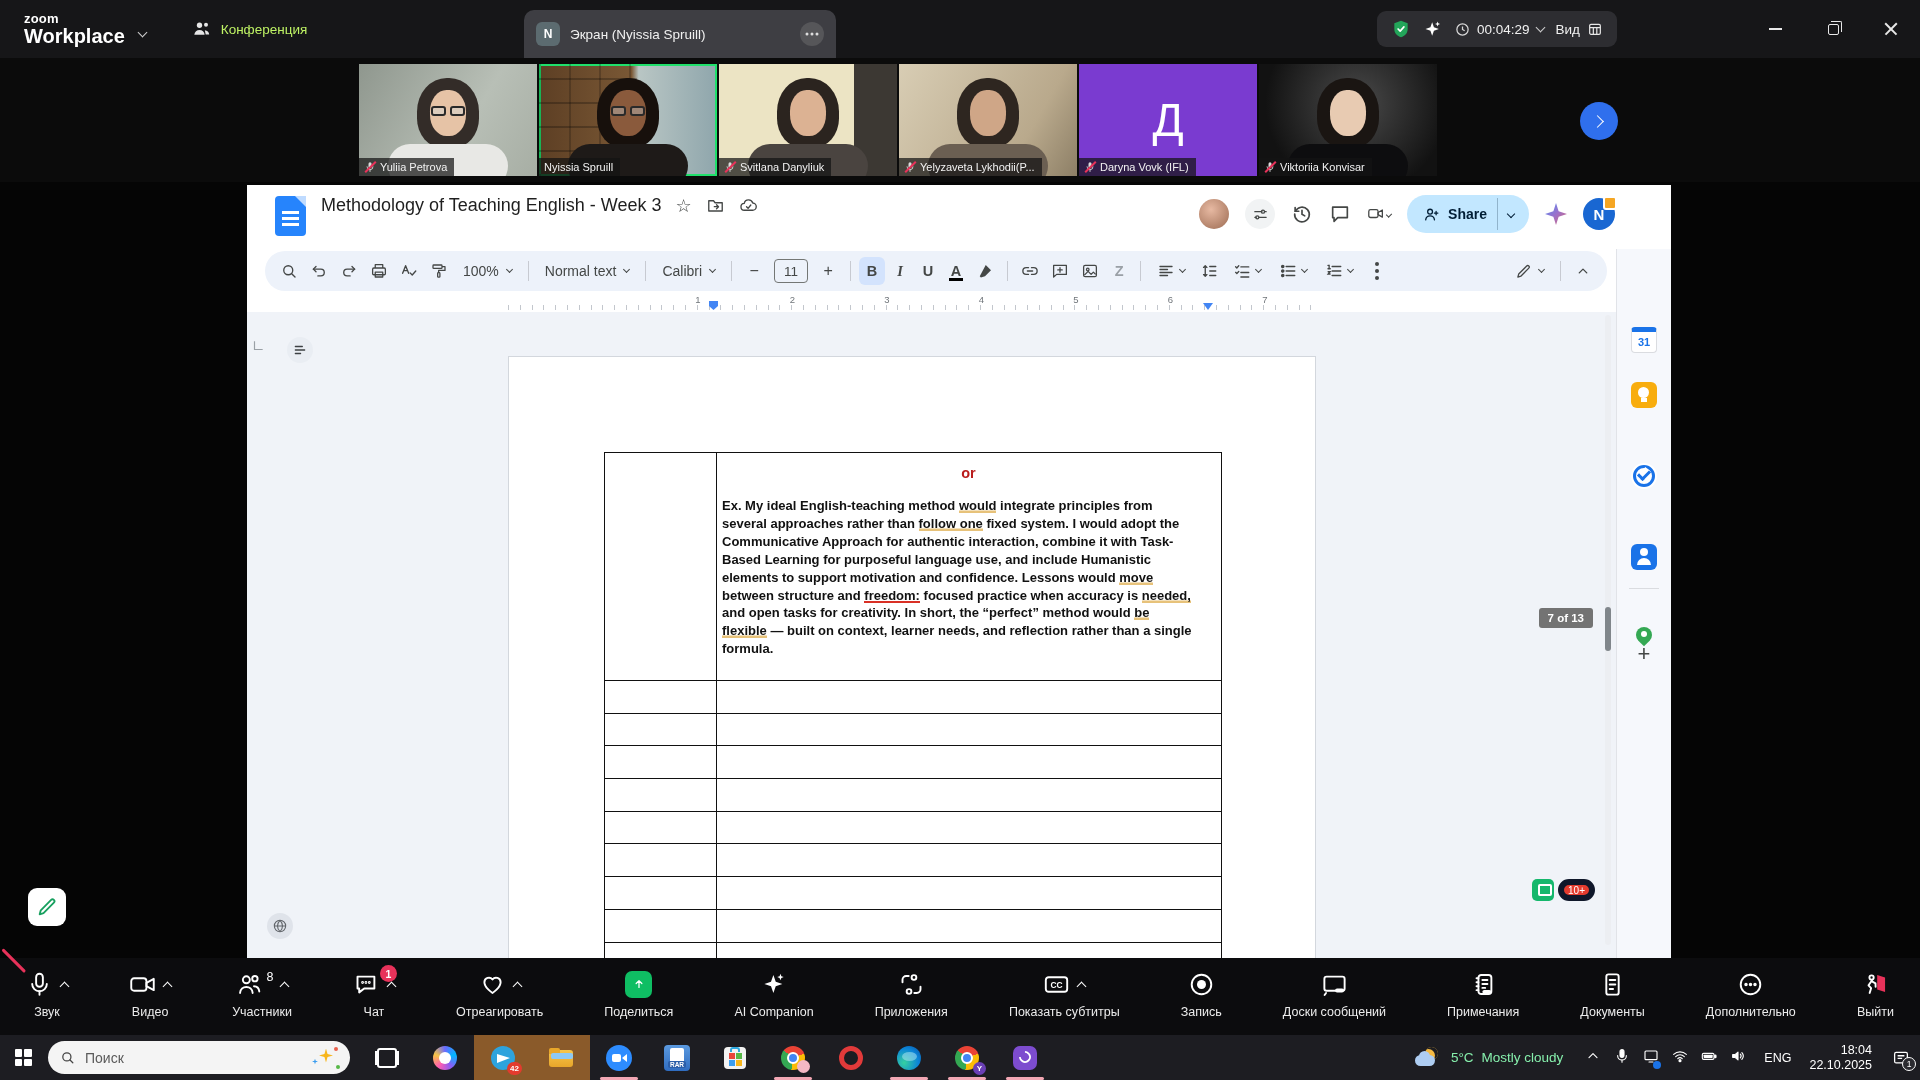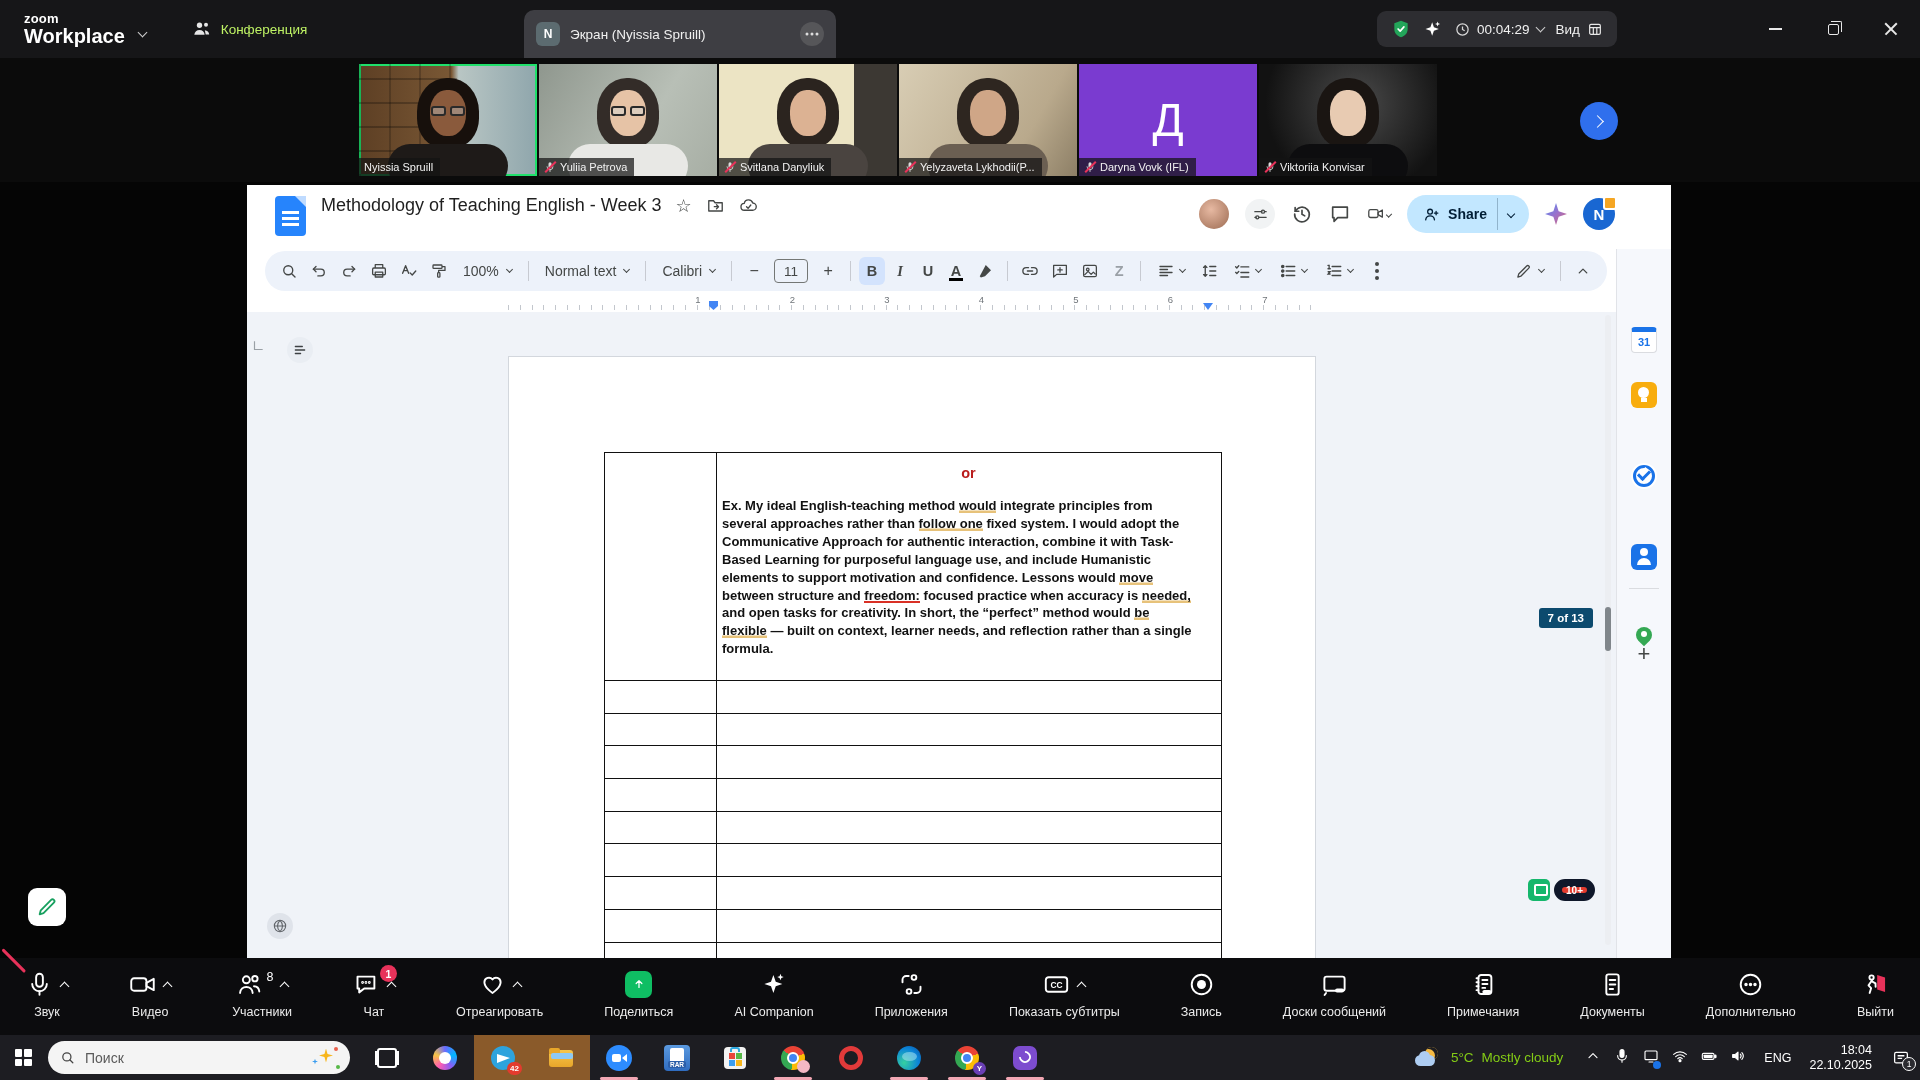--- a/index.html
+++ b/index.html
@@ -137,25 +137,25 @@
   .ri-contacts::before{content:"";width:8px;height:8px;border-radius:50%;background:#fff;position:absolute;left:9px;top:4px}
   .ri-contacts::after{content:"";width:14px;height:7px;border-radius:7px 7px 0 0;background:#fff;position:absolute;left:6px;top:14px}
   .ri-maps{position:relative}
   .ri-maps::before{content:"";width:16px;height:16px;background:#34a853;position:absolute;left:5px;top:2px;border-radius:50% 50% 50% 0;transform:rotate(-45deg)}
   .ri-maps::after{content:"";width:6px;height:6px;border-radius:50%;background:#fff;position:absolute;left:10px;top:6px}
   .rail-divider{position:absolute;left:12px;right:12px;top:339px;height:1px;background:#dadce0}
   .ri-plus{color:#444746;font-size:22px;font-weight:400}
 
   .vscroll{position:absolute;right:60px;top:130px;width:6px;height:630px;background:#eceef2;border-radius:3px}
   .vscroll .handle{position:absolute;left:0;width:6px;height:44px;top:292px;background:#80868b;border-radius:3px}
-  .pg-tooltip{position:absolute;right:78px;top:423px;background:#0c4a6e;color:#fff;font-size:11.5px;font-weight:600;padding:4px 9px;border-radius:3px}
+  .pg-tooltip{position:absolute;right:78px;top:423px;background:#737373;color:#fff;font-size:11.5px;font-weight:600;padding:4px 9px;border-radius:3px}
   .float-badges{position:absolute;right:76px;top:694px;display:flex;align-items:center;gap:4px}
   .fb-green{width:22px;height:22px;border-radius:5px;background:#15b76c;position:relative}
   .fb-green::before{content:"";position:absolute;left:6px;top:5px;width:10px;height:8px;border:2px solid #fff;border-radius:2px}
-  .fb-red{min-width:22px;height:22px;border-radius:11px;background:#e33b2e;color:#fff;font-size:10px;font-weight:700;display:flex;align-items:center;justify-content:center;padding:0 4px;border:8px solid #0f172a}
+  .fb-red{min-width:22px;height:22px;border-radius:11px;background:#e33b2e;color:#fff;font-size:10px;font-weight:400;display:flex;align-items:center;justify-content:center;padding:0 4px;border:6px solid #0f172a}
 
   
   .zoom-toolbar{position:absolute;left:0;top:958px;width:1920px;height:77px;background:#0c0c0e;display:flex;justify-content:space-between;align-items:stretch;padding:0 26px}
   .zt-item{display:flex;flex-direction:column;align-items:center;justify-content:flex-start;padding-top:11px;gap:6px;position:relative;cursor:pointer}
   .zt-iconrow{position:relative;height:30px;display:flex;align-items:center;gap:8px}
   .zt-iconrow svg{width:27px;height:27px;color:#fff}
   .zt-label{color:#ececec;font-size:12.5px;white-space:nowrap}
   .zt-caret{width:7px;height:7px;border-right:1.7px solid #fff;border-bottom:1.7px solid #fff;transform:rotate(-135deg);margin-top:4px}
   .zt-count{color:#fff;font-size:12.5px;position:relative;top:-7px;margin-left:-4px}
   .zt-badge{position:absolute;top:-4px;right:-2px;min-width:17px;height:17px;border-radius:9px;background:#e8325a;color:#fff;font-size:10.5px;font-weight:700;display:flex;align-items:center;justify-content:center;padding:0 4px}
@@ -175,21 +175,21 @@
   .spark-main{position:absolute;left:7px;top:2px;width:14px;height:14px;background:#f7b61c;clip-path:polygon(50% 0,61% 39%,100% 50%,61% 61%,50% 100%,39% 61%,0 50%,39% 39%)}
   .spark-dot{position:absolute;border-radius:50%}
   .apps{display:flex;align-items:center;height:45px;margin-left:8px}
   .app-btn{width:58px;height:45px;display:flex;align-items:center;justify-content:center;position:relative}
   .app-btn.hl-bg{background:#8a5a2a}
   .app-btn .runbar{position:absolute;left:10px;right:10px;bottom:0;height:3px;background:#f2a7b4;border-radius:2px}
   .app-ic{width:26px;height:26px;position:relative}
   .badge-sm{position:absolute;right:-6px;bottom:-4px;min-width:15px;height:13px;border-radius:7px;background:#e33b2e;color:#fff;font-size:8px;font-weight:700;display:flex;align-items:center;justify-content:center;padding:0 3px}
   .badge-circ{position:absolute;right:-6px;bottom:-4px;width:13px;height:13px;border-radius:50%;color:#fff;font-size:8px;font-weight:700;display:flex;align-items:center;justify-content:center}
   .tb-right{margin-left:auto;display:flex;align-items:center;gap:0;height:45px}
-  .weather{display:flex;align-items:center;gap:8px;padding:0 12px;color:#84cc16;font-size:13.5px}
+  .weather{display:flex;align-items:center;gap:8px;padding:0 12px;color:#86efac;font-size:13.5px}
   .wicon{position:relative;width:28px;height:22px}
   .wicon .moon{position:absolute;left:10px;top:0;width:13px;height:13px;border-radius:50%;background:#f4b942;box-shadow:-3px 2px 0 0 #1d1d22 inset}
   .wicon .cl1{position:absolute;left:0;top:8px;width:20px;height:11px;border-radius:7px;background:#aecdf2}
   .wicon .cl2{position:absolute;left:4px;top:4px;width:11px;height:11px;border-radius:50%;background:#aecdf2}
   .tray{display:flex;align-items:center;gap:13px;padding:0 10px;color:#fff}
   .tray svg{width:16px;height:16px;color:#fff}
   .tray .disp{position:relative}
   .tray .disp::after{content:"";position:absolute;right:-2px;bottom:-1px;width:8px;height:8px;border-radius:50%;background:#1a73e8}
   .lang{color:#fff;font-size:12.5px;padding:0 8px}
   .clock{color:#fff;font-size:12.5px;text-align:right;line-height:15px;padding:0 10px}
@@ -255,48 +255,48 @@
           <span class="glyph-restore"></span>
         </span>
       <span class="winbtn">
           <span class="glyph-x"></span>
         </span>
     </div>
   </header>
 
   <div class="video-strip">
     <div class="tiles" id="tiles">
-        <div class="tile active" style="background: linear-gradient(90deg, rgb(93, 63, 36) 0%, rgb(122, 88, 53) 52%, rgb(185, 198, 196) 56%, rgb(143, 166, 172) 100%);">
-          <div style="position: absolute; left: 0px; top: 0px; width: 55%; height: 100%; background: repeating-linear-gradient(0deg, rgba(0, 0, 0, 0.25) 0px, rgba(0, 0, 0, 0.25) 2px, transparent 2px, transparent 24px), repeating-linear-gradient(90deg, rgba(0, 0, 0, 0.2) 0px, rgba(0, 0, 0, 0.2) 2px, transparent 2px, transparent 30px);"></div>
-          <div class="hair" style="background: rgb(23, 16, 12);"></div>
-          <div class="face" style="background: rgb(138, 90, 60);"></div>
-          <div class="bodyv" style="background: rgb(30, 26, 24);"></div>
-          <div class="glasses">
-            <i></i>
-            <i></i>
-          </div>
-          <div class="name-pill">
-            <span>Nyissia Spruill</span>
-          </div>
-        </div>
         <div class="tile" style="background: linear-gradient(120deg, rgb(143, 151, 142), rgb(184, 191, 182) 60%, rgb(167, 174, 164));">
           <div class="hair" style="background: rgb(51, 44, 40);"></div>
           <div class="face" style="background: rgb(230, 195, 166);"></div>
           <div class="bodyv" style="background: rgb(232, 232, 229);"></div>
           <div class="glasses">
             <i></i>
             <i></i>
           </div>
           <div class="name-pill">
             <span class="mic-muted"><svg viewBox="0 0 24 24" fill="none" stroke="currentColor" stroke-width="1.7" stroke-linecap="round" stroke-linejoin="round">
                 <rect x="9" y="2.5" width="6" height="11.5" rx="3" fill="currentColor" stroke="none"></rect>
                 <path d="M6 11.5a6 6 0 0 0 12 0"></path>
                 <path d="M12 18v3"></path>
               </svg></span>
             <span>Yuliia Petrova</span>
+          </div>
+        </div>
+        <div class="tile active" style="background: linear-gradient(90deg, rgb(93, 63, 36) 0%, rgb(122, 88, 53) 52%, rgb(185, 198, 196) 56%, rgb(143, 166, 172) 100%);">
+          <div style="position: absolute; left: 0px; top: 0px; width: 55%; height: 100%; background: repeating-linear-gradient(0deg, rgba(0, 0, 0, 0.25) 0px, rgba(0, 0, 0, 0.25) 2px, transparent 2px, transparent 24px), repeating-linear-gradient(90deg, rgba(0, 0, 0, 0.2) 0px, rgba(0, 0, 0, 0.2) 2px, transparent 2px, transparent 30px);"></div>
+          <div class="hair" style="background: rgb(23, 16, 12);"></div>
+          <div class="face" style="background: rgb(138, 90, 60);"></div>
+          <div class="bodyv" style="background: rgb(30, 26, 24);"></div>
+          <div class="glasses">
+            <i></i>
+            <i></i>
+          </div>
+          <div class="name-pill">
+            <span>Nyissia Spruill</span>
           </div>
         </div>
         <div class="tile" style="background: linear-gradient(90deg, rgb(236, 228, 196) 0px, rgb(236, 228, 196) 76%, rgb(60, 56, 51) 76%);">
           <div class="hair" style="background: rgb(43, 36, 31);"></div>
           <div class="face" style="background: rgb(220, 178, 147);"></div>
           <div class="bodyv" style="background: rgb(74, 68, 64);"></div>
           <div class="name-pill">
             <span class="mic-muted"><svg viewBox="0 0 24 24" fill="none" stroke="currentColor" stroke-width="1.7" stroke-linecap="round" stroke-linejoin="round">
                 <rect x="9" y="2.5" width="6" height="11.5" rx="3" fill="currentColor" stroke="none"></rect>
                 <path d="M6 11.5a6 6 0 0 0 12 0"></path>

